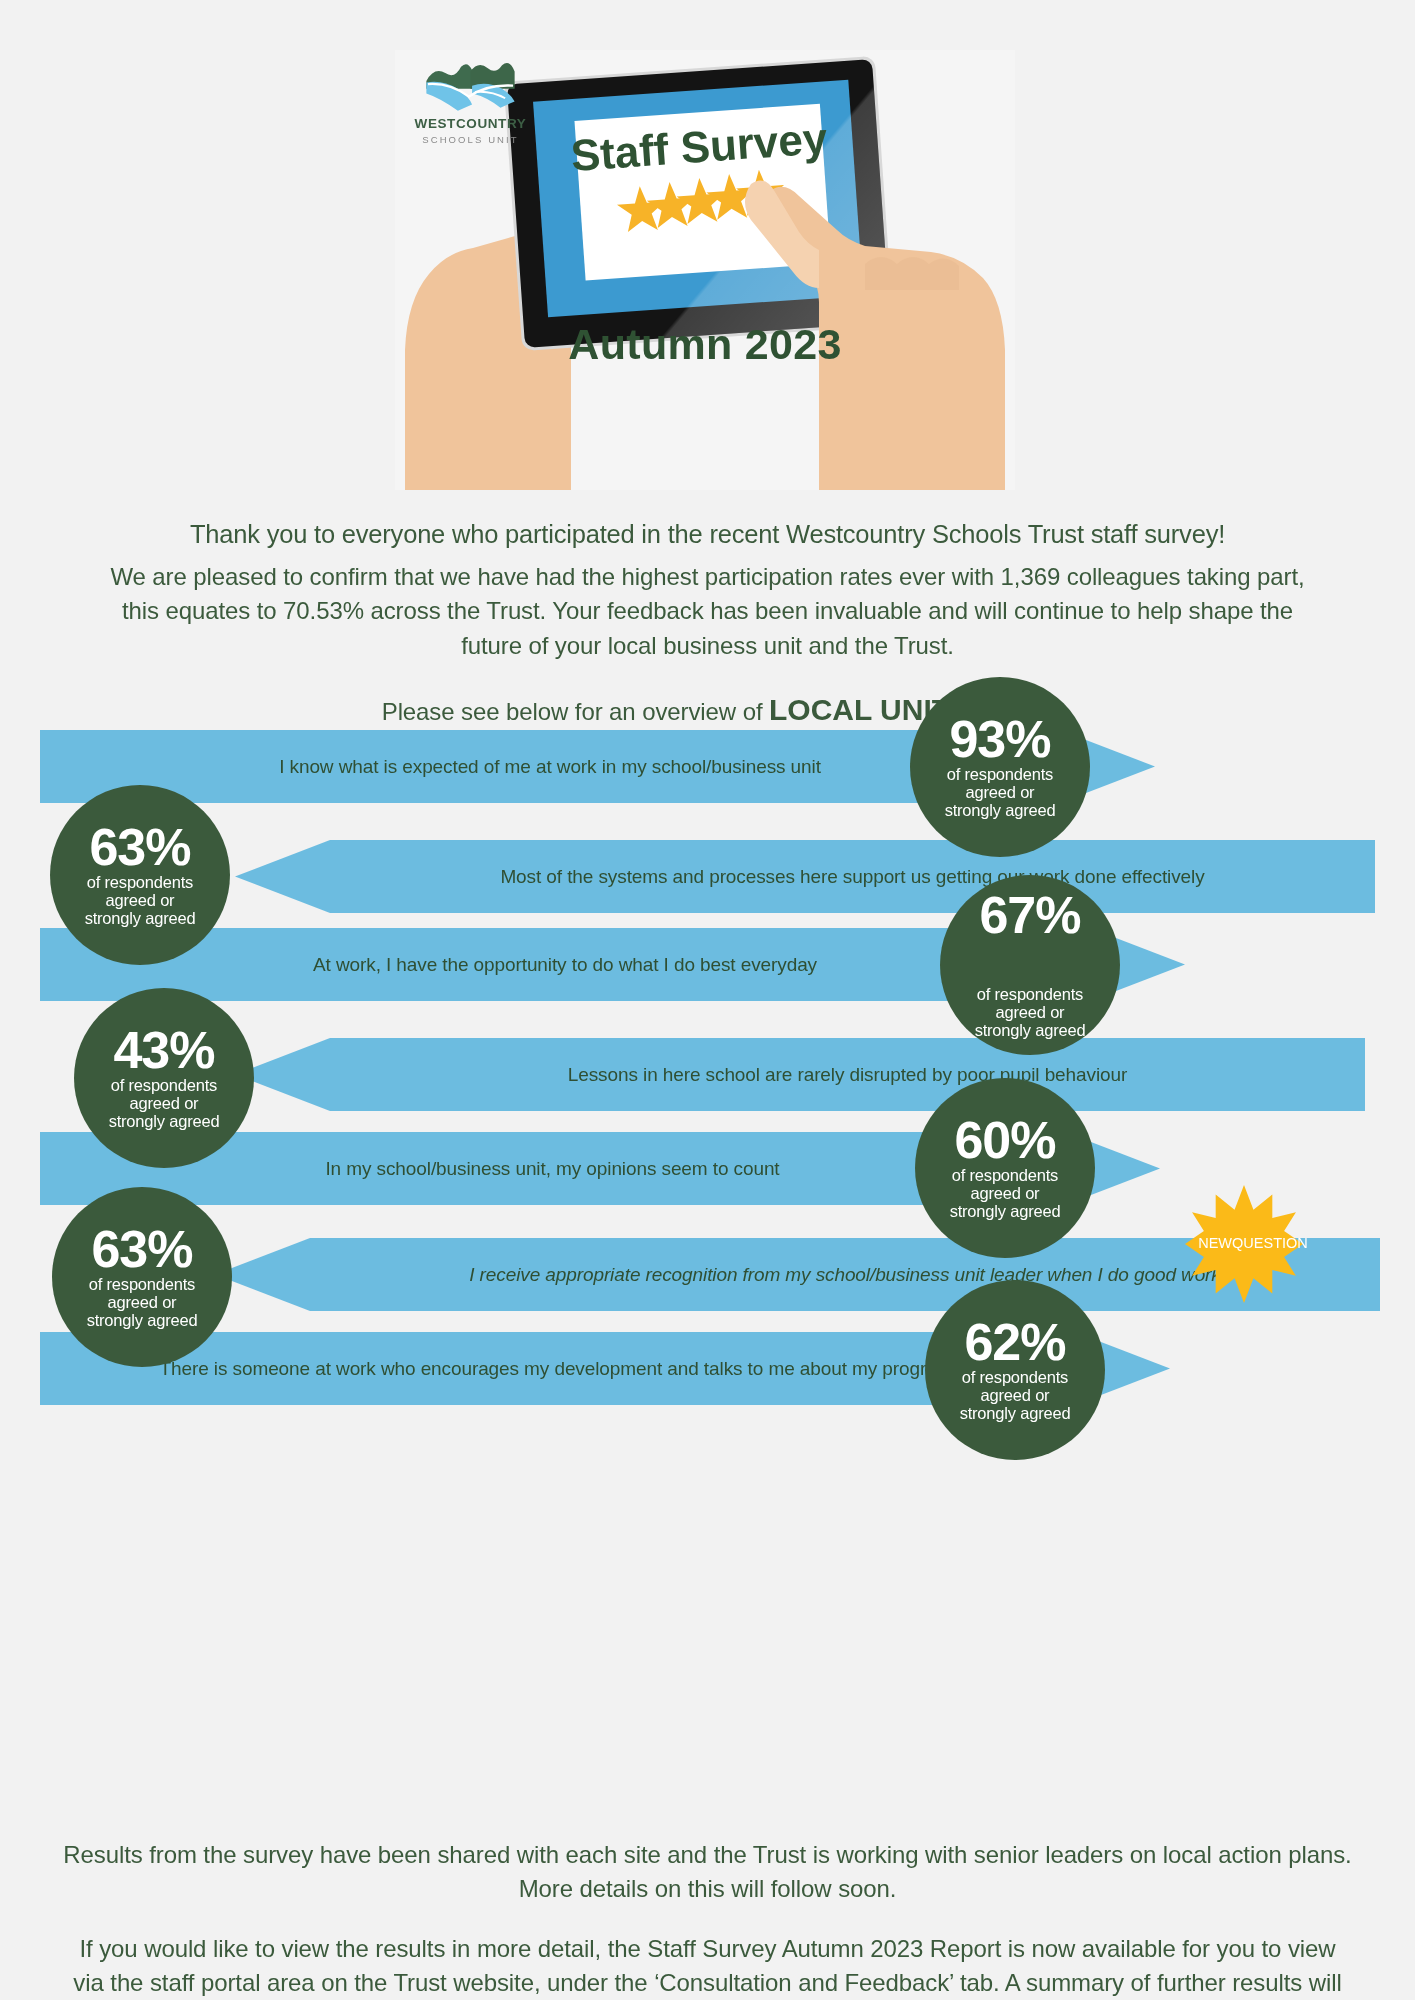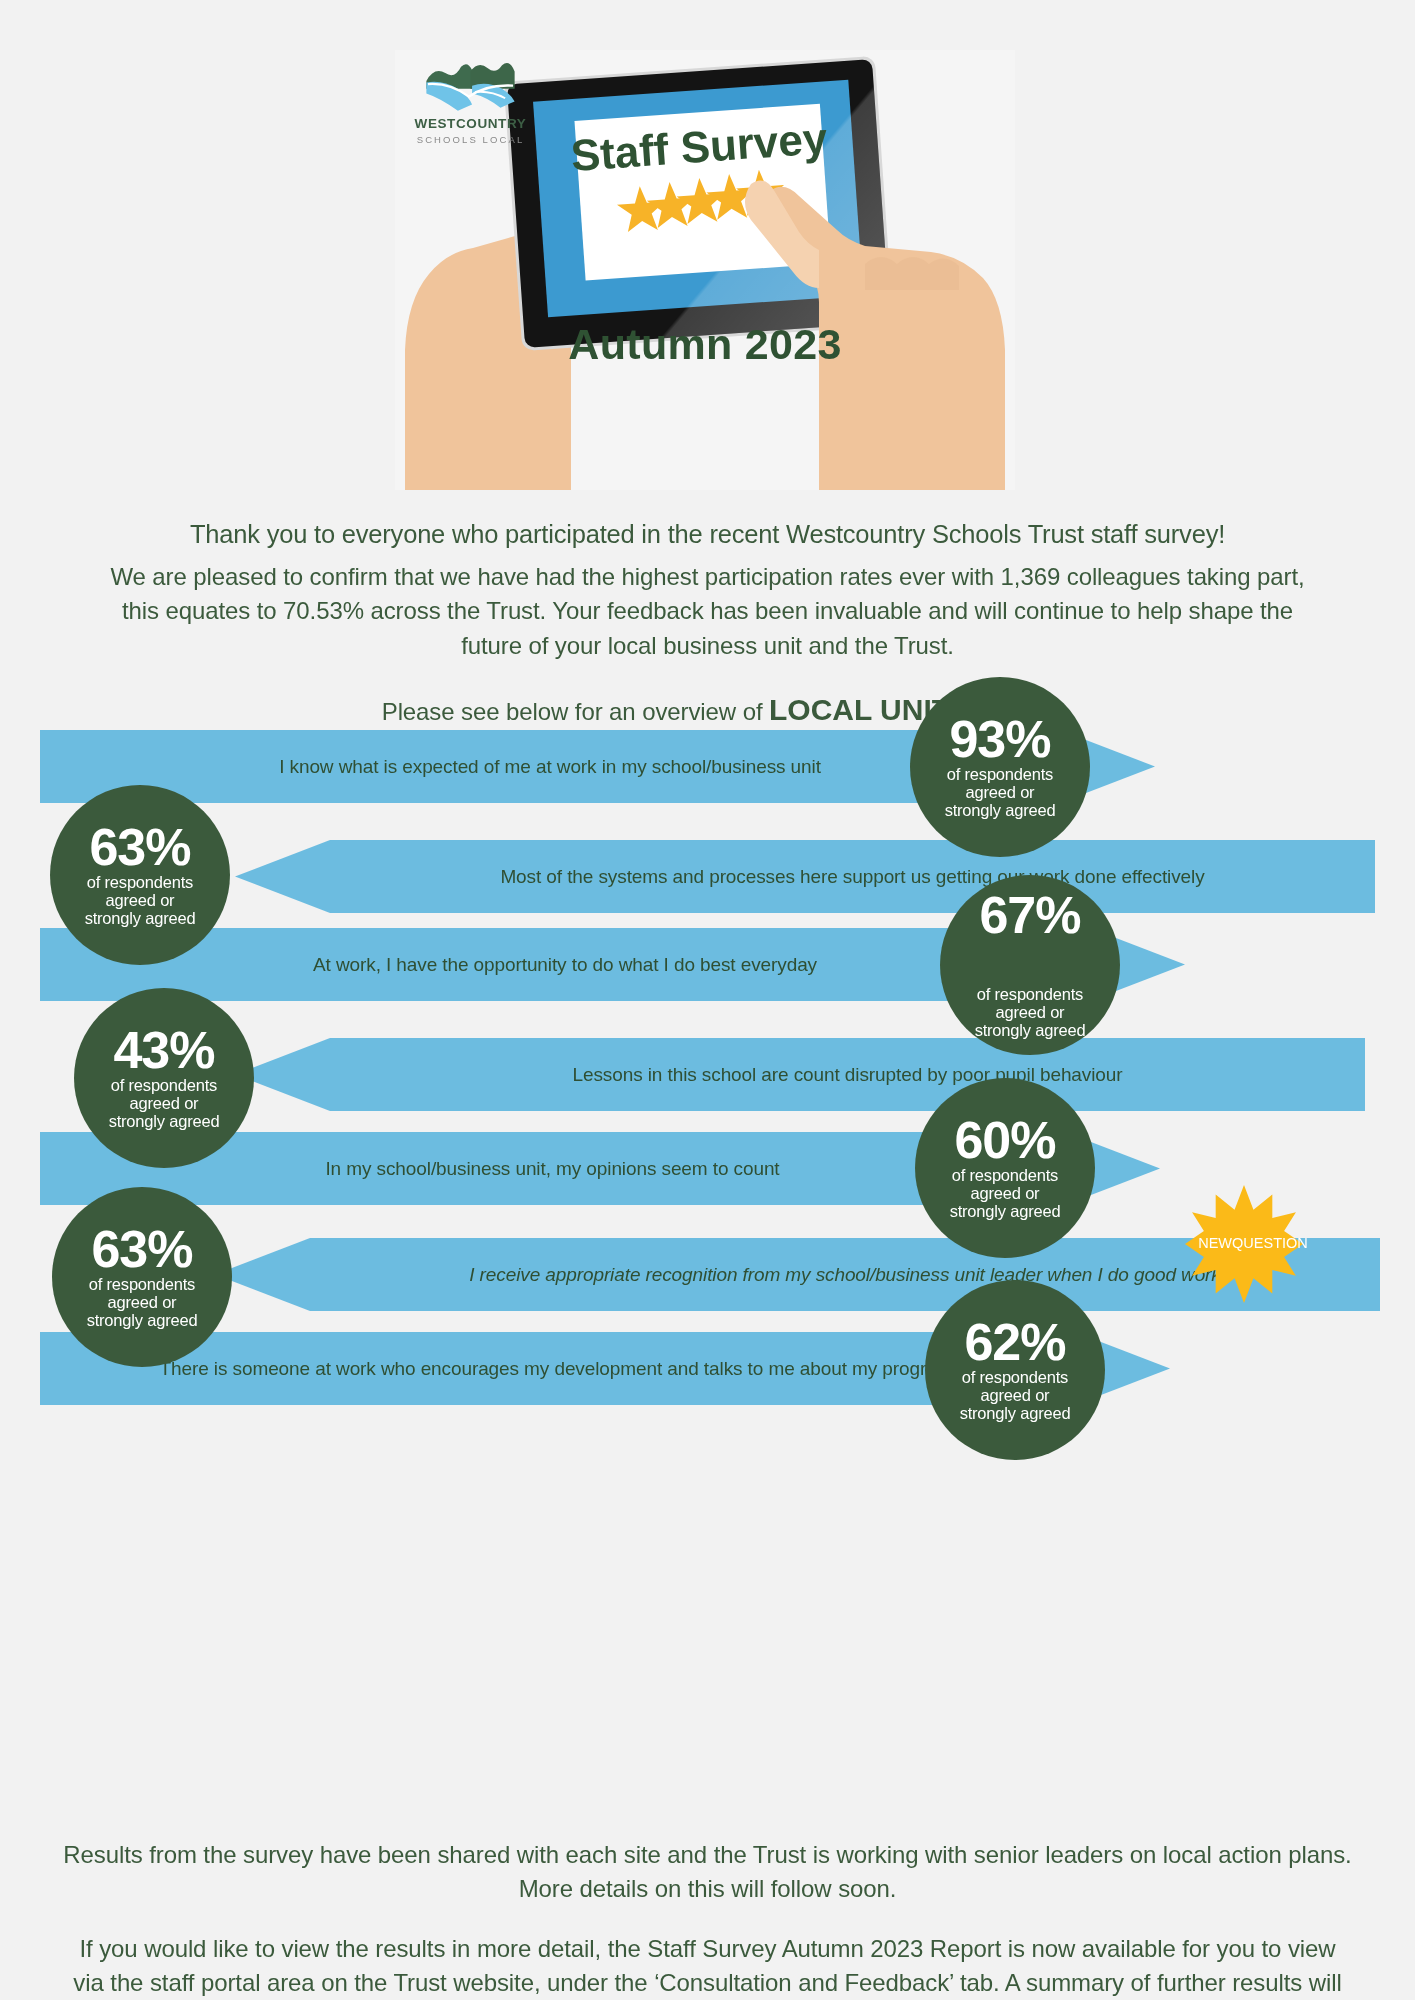--- a/index.html
+++ b/index.html
@@ -261,21 +261,21 @@
   <div id="logo-block">
     <svg id="logo-mark" viewBox="0 0 120 66" aria-hidden="true">
       <path d="M4 24 Q14 6 28 14 Q40 22 48 6 Q56 -2 62 10 L62 34 L4 34 Z" fill="#3F6B4E"></path>
       <path d="M60 12 Q70 -2 82 8 Q92 16 100 4 Q110 -4 116 12 L116 34 L60 34 Z" fill="#3D6649"></path>
       <path d="M4 26 Q24 22 44 34 Q58 44 62 54 L44 62 Q22 46 4 40 Z" fill="#6FC3E8"></path>
       <path d="M62 30 Q82 24 100 34 Q112 42 116 50 L98 58 Q80 44 62 40 Z" fill="#6FC3E8"></path>
       <path d="M6 28 Q34 26 58 44 Q80 28 114 30" fill="none" stroke="#ffffff" stroke-width="3"></path>
       <path d="M66 38 Q86 36 104 46" fill="none" stroke="#ffffff" stroke-width="2.5"></path>
     </svg>
     <div id="logo-name">WESTCOUNTRY</div>
-    <div id="logo-sub">SCHOOLS LOCAL</div>
+    <div id="logo-sub">SCHOOLS UNIT</div>
   </div>
 </div>
 
 <div id="intro">
   <p id="intro-lead">Thank you to everyone who participated in the recent Westcountry Schools Trust staff survey!</p>
   <p id="intro-body">We are pleased to confirm that we have had the highest participation rates ever with 1,369 colleagues taking part, this equates to 70.53% across the Trust. Your feedback has been invaluable and will continue to help shape the future of your local business unit and the Trust.</p>
   <p id="intro-cta"><span>Please see below for an overview of </span><span class="strong">LOCAL UNIT</span><span> results:</span></p>
 </div>
 
 <div id="rows">
@@ -317,21 +317,21 @@
       <div class="badge-sub">
         <div>of respondents</div>
         <div>agreed or</div>
         <div>strongly agreed</div>
       </div>
     </div>
   </div>
 
   <div class="row">
     <div class="arrow left" style="left:235px; width:1130px; top:48px;">
-      <span class="arrow-label">Lessons in this school are count disrupted by poor pupil behaviour</span>
+      <span class="arrow-label">Lessons in here school are rarely disrupted by poor pupil behaviour</span>
     </div>
     <div class="badge" style="left:74px; top:-2px;">
       <div class="badge-pct">43%</div>
       <div class="badge-sub">
         <div>of respondents</div>
         <div>agreed or</div>
         <div>strongly agreed</div>
       </div>
     </div>
   </div>

